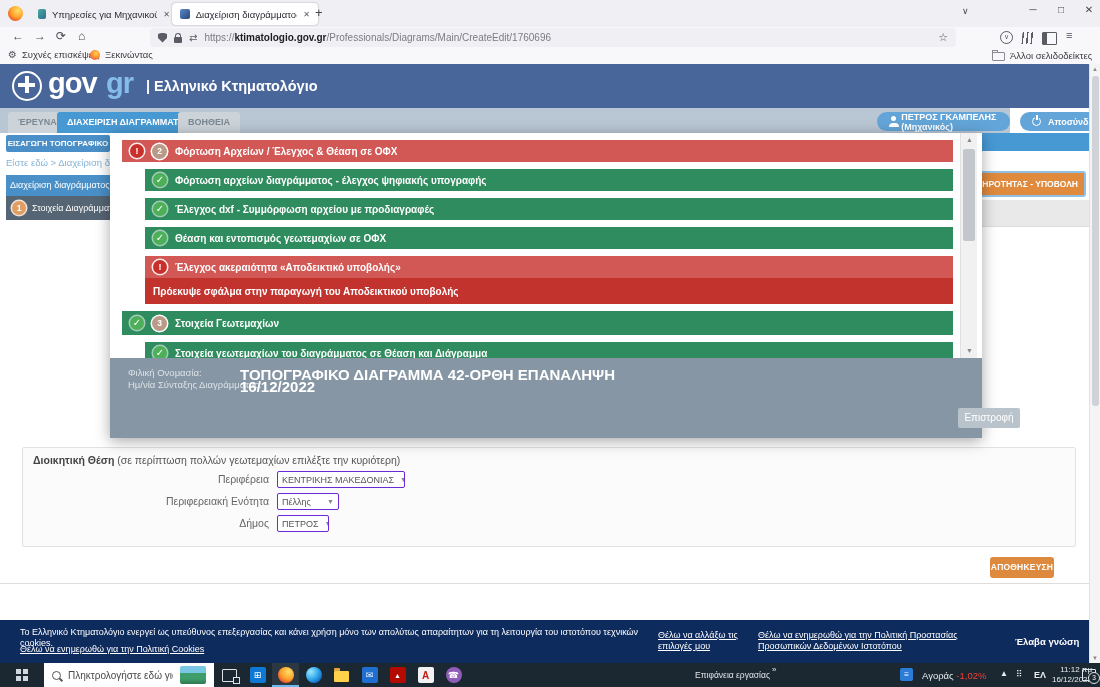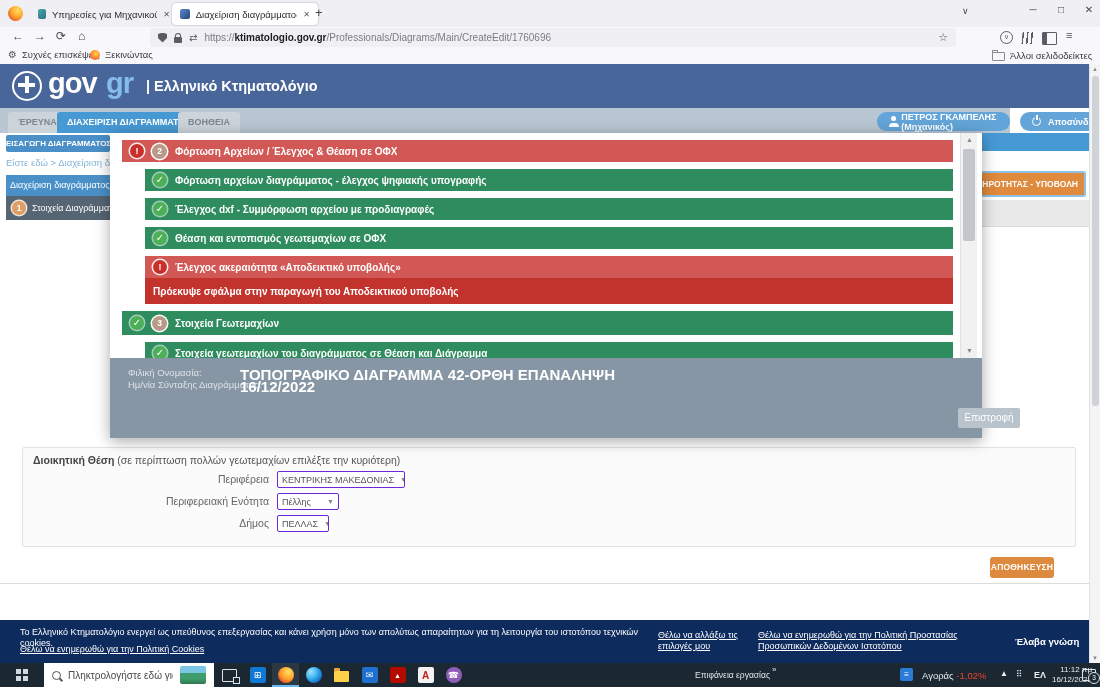--- a/index.html
+++ b/index.html
@@ -256,21 +256,21 @@
       <span class="pill" id="user-pill">
         <span class="person-icon"></span>
         <span>ΠΕΤΡΟΣ ΓΚΑΜΠΕΛΗΣ (Μηχανικός)</span>
       </span>
       <span class="pill" id="logout-pill">
         <span class="power-icon"></span>
         <span>Αποσύνδεση</span>
       </span>
     </div>
 
-    <div id="insert-btn">ΕΙΣΑΓΩΓΗ ΔΙΑΓΡΑΜΜΑΤΟΣ</div>
+    <div id="insert-btn">ΕΙΣΑΓΩΓΗ ΤΟΠΟΓΡΑΦΙΚΟ</div>
     <div id="crumb">Είστε εδώ &gt; Διαχείριση διαγρ</div>
     <div id="panel-title">Διαχείριση διαγράμματος με Κ</div>
     <div id="step-item">
       <span id="step-circle">1</span>
       <span id="step-label">Στοιχεία Διαγράμματος</span>
     </div>
 
     <div id="blue-strip"></div>
     <div id="submit-btn">ΕΛΕΓΧΟΣ ΠΛΗΡΟΤΗΤΑΣ - ΥΠΟΒΟΛΗ</div>
     <div id="gray-strip"></div>
@@ -335,21 +335,21 @@
             <span>ΚΕΝΤΡΙΚΗΣ ΜΑΚΕΔΟΝΙΑΣ</span>
             <span class="chev">▼</span>
           </div>
           <div class="ffield-label" style="left: 26px; top: 47px;">Περιφερειακή Ενότητα</div>
           <div class="fselect" style="left: 254px; top: 45px; width: 62px;">
             <span>Πέλλης</span>
             <span class="chev">▼</span>
           </div>
           <div class="ffield-label" style="left: 26px; top: 69px;">Δήμος</div>
           <div class="fselect" style="left: 254px; top: 67px; width: 52px;">
-            <span>ΠΕΛΛΑΣ</span>
+            <span>ΠΕΤΡΟΣ</span>
             <span class="chev">▼</span>
           </div>
         </div>
     </div>
     <div id="save-btn">ΑΠΟΘΗΚΕΥΣΗ</div>
     <div id="content-divider"></div>
 
     <div id="site-footer">
       <div id="cookie-text">Το Ελληνικό Κτηματολόγιο ενεργεί ως υπεύθυνος επεξεργασίας και κάνει χρήση μόνο των απολύτως απαραίτητων για τη λειτουργία του ιστοτόπου τεχνικών cookies.</div>
       <span class="flink" id="link-cookies">Θέλω να ενημερωθώ για την Πολιτική Cookies</span>

